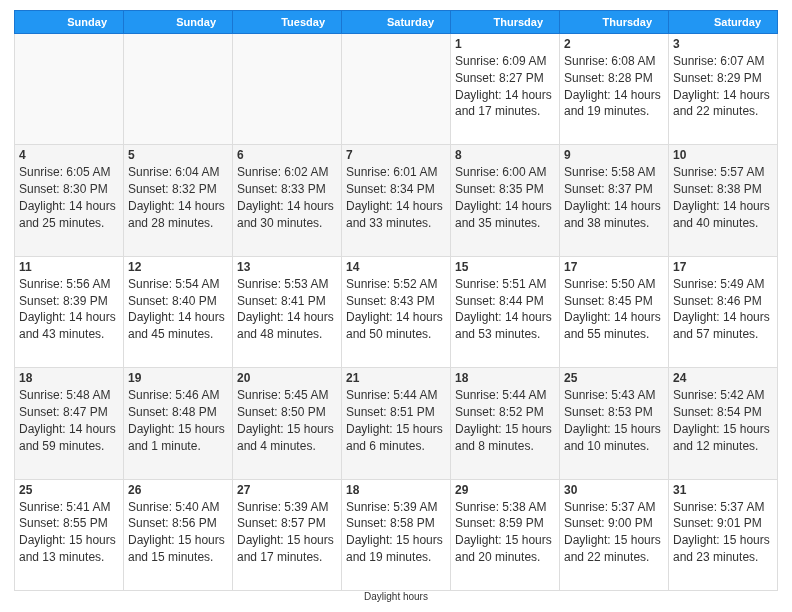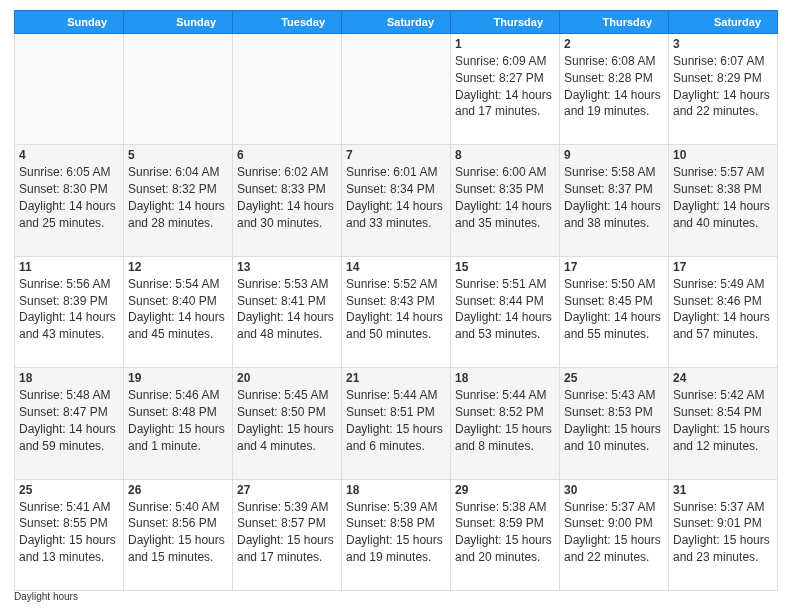--- a/index.html
+++ b/index.html
@@ -92,20 +92,21 @@
     }
     .day-info {
       font-size: 12px;
       line-height: 1.4;
       color: #333;
     }
     .footer {
       margin-top: 0;
       font-size: 10px;
       color: #333;
+      text-align: center;
     }
   </style>
 </head>
 <body>
 
 <div class="page">
 
   <table class="calendar">
     <thead>
       <tr>

